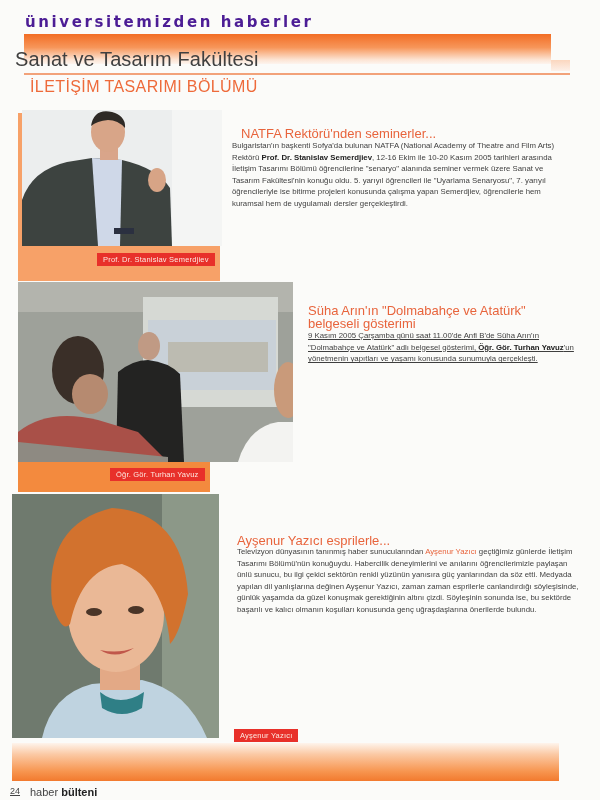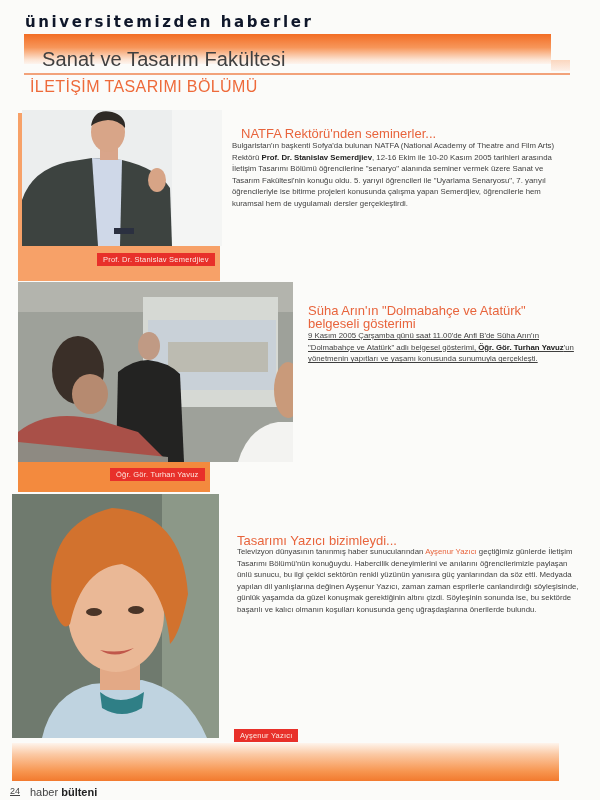--- a/index.html
+++ b/index.html
@@ -4,32 +4,32 @@
   <style>
     * { margin: 0; padding: 0; box-sizing: border-box; }
     html, body { width: 600px; height: 800px; overflow: hidden; background: #fbfbf9; }
     body { position: relative; font-family: "Liberation Sans", sans-serif; color: #333; }
 
     .abs { position: absolute; }
 
     .section-kicker {
       left: 25px; top: 13px;
       font-family: "DejaVu Sans", sans-serif;
-      font-weight: bold; font-size: 15px; letter-spacing: 2.6px; color: #0f172a;
+      font-weight: bold; font-size: 15px; letter-spacing: 2.6px; color: #4c1d95;
     }
     .head-band {
       left: 24px; top: 34px; width: 527px; height: 30px;
       background: linear-gradient(to bottom, #f26d24 0%, #f7965a 45%, #fce3d2 85%, #fdf4ee 100%);
     }
     .head-band-tail {
       left: 551px; top: 60px; width: 19px; height: 11px;
       background: linear-gradient(to bottom, #fbd7bf, #fdf0e8);
     }
     .faculty-title {
-      left: 42px; top: 48px; font-size: 20px; color: #404040; font-weight: normal;
+      left: 15px; top: 48px; font-size: 20px; color: #404040; font-weight: normal;
       letter-spacing: 0.1px;
     }
     .head-rule { left: 24px; top: 73px; width: 546px; height: 2px; background: #f2a27a; }
     .dept-title {
       left: 30px; top: 78px; font-size: 16px; color: #ee6a3a; letter-spacing: 0.4px;
     }
 
     .orange-block { background: #f7a168; }
     .orange-block.deep { background: #f38a3e; }
     .photo { overflow: hidden; }
@@ -116,20 +116,20 @@
     <rect x="88" y="156" width="40" height="40" fill="#e3a986"></rect>
     <ellipse cx="104" cy="120" rx="48" ry="58" fill="#eab896"></ellipse>
     <path d="M40 110 Q32 30 100 14 Q170 18 176 100 Q168 140 158 150 Q152 84 110 70 Q70 74 58 130 Q50 140 40 110 Z" fill="#d2722e"></path>
     <ellipse cx="82" cy="118" rx="8" ry="4" fill="#4a3528"></ellipse>
     <ellipse cx="124" cy="116" rx="8" ry="4" fill="#4a3528"></ellipse>
     <path d="M88 156 Q104 166 122 154 Q106 160 88 156 Z" fill="#c0574a"></path>
   </svg>
 </div>
 <div class="abs caption" style="left:234px; top:729px;">Ayşenur Yazıcı</div>
 
-<div class="abs article-title" style="left:237px; top:534px; width:345px;">Tasarımı Yazıcı bizimleydi...</div>
+<div class="abs article-title" style="left:237px; top:534px; width:345px;">Ayşenur Yazıcı esprilerle...</div>
 <div class="abs article-body" style="left:237px; top:546px; width:345px;">
   <span>Televizyon dünyasının tanınmış haber sunucularından </span><span class="hl">Ayşenur Yazıcı</span><span> geçtiğimiz günlerde İletişim Tasarımı Bölümü'nün konuğuydu. Habercilik deneyimlerini ve anılarını öğrencilerimizle paylaşan ünlü sunucu, bu ilgi çekici sektörün renkli yüzünün yanısıra güç yanlarından da söz etti. Medyada yapılan dil yanlışlarına değinen Ayşenur Yazıcı, zaman zaman esprilerle canlandırdığı söyleşisinde, günlük yaşamda da güzel konuşmak gerektiğinin altını çizdi. Söyleşinin sonunda ise, bu sektörde başarılı ve kalıcı olmanın koşulları konusunda genç uğraşdaşlarına önerilerde bulundu.</span>
 </div>
 
 <div class="abs footer-band"></div>
 <div class="abs page-num">24</div>
 <div class="abs pub-name"><span>haber </span><b>bülteni</b></div>
 
 </body></html>

